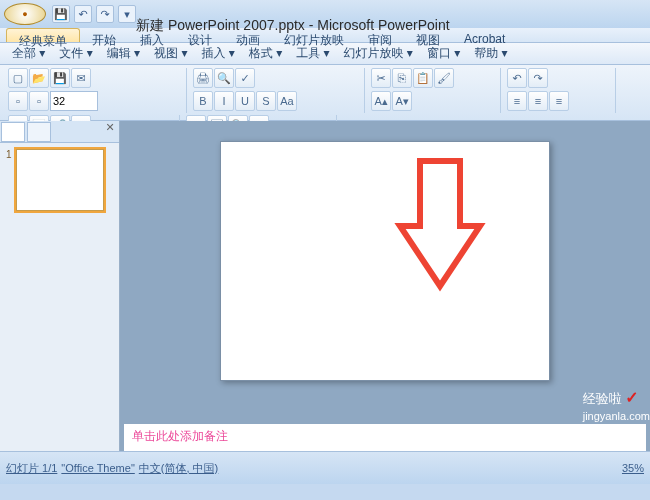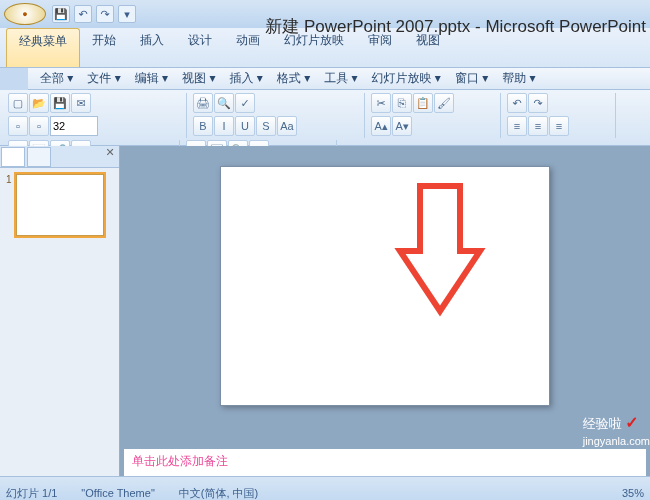--- a/index.html
+++ b/index.html
@@ -1,46 +1,46 @@
 <!DOCTYPE html>
 <html><head>
 <meta charset="utf-8">
 <style>
 * { box-sizing: border-box; margin: 0; padding: 0; font-family: "Microsoft YaHei", Tahoma, sans-serif; }
 body { width: 650px; height: 500px; overflow: hidden; background: #c5d9f0; }
 .titlebar { height: 28px; background: linear-gradient(#d6e5f5,#bcd5ef); display: flex; align-items: center; padding: 0 4px; }
 .office-btn { width: 42px; height: 22px; background: radial-gradient(circle,#fff,#e8d28a); border-radius: 50%; border: 1px solid #b08b2f; display: flex; align-items: center; justify-content: center; font-size: 9px; color:#b05b00; margin-right:6px;}
 .qat { display:flex; gap:4px; }
 .qat-btn { width:18px;height:18px;background:#eaf2fb;border:1px solid #a7c0dd;border-radius:2px;display:flex;align-items:center;justify-content:center;font-size:11px;color:#3b5e8c;}
-.title-text { flex:1; text-align:right; font-size:17px; color:#2b2b2b;margin-top:24px; }
-.ribbon-tabs { height:40px; background:linear-gradient(#e9f1fb,#d7e6f6); border-bottom:1px solid #a7c0dd; display:flex; padding-left:6px;}
+.title-text { flex:1; text-align:left; font-size:14px; color:#2b2b2b;margin-top:24px; }
+.ribbon-tabs { height:15px; background:linear-gradient(#e9f1fb,#d7e6f6); border-bottom:1px solid #a7c0dd; display:flex; padding-left:6px;}
 .tab { padding:4px 12px; font-size:12px; color:#2b4a6f; cursor:pointer;}
 .tab.active { background:linear-gradient(#fff3d6,#ffe6a8); border:1px solid #d6b55e; border-bottom:none; border-radius:3px 3px 0 0;}
-.menubar { height:22px; background:linear-gradient(#f3f7fc,#dde9f7); display:flex; padding:0 6px; align-items:center; gap:2px; border-bottom:1px solid #a7c0dd;margin-left:28px;}
+.menubar { height:22px; background:linear-gradient(#f3f7fc,#dde9f7); display:flex; padding:0 6px; align-items:center; gap:2px; border-bottom:1px solid #a7c0dd;}
 .menu-item { font-size:12px; color:#2b4a6f; padding:2px 6px; cursor:pointer;}
 .toolbar { height:56px; background:linear-gradient(#eef4fb,#d6e5f5); border-bottom:1px solid #a7c0dd; display:flex; padding:3px 4px; gap:2px; flex-wrap:wrap;}
 .tool-group { display:flex; gap:1px; padding:0 4px; border-right:1px solid #b8cee6; flex-wrap:wrap; align-content:flex-start;}
 .tool-btn { width:20px; height:20px; background:linear-gradient(#fefefe,#e3edf7); border:1px solid #b8cee6; border-radius:2px; display:flex; align-items:center; justify-content:center; font-size:11px; color:#4a6a8f; cursor:pointer; margin-bottom:2px;}
 .tool-row { display:flex; gap:1px; width:100%;}
 .font-size-box { width:48px; height:20px; background:#fff; border:1px solid #a7c0dd; font-size:11px; padding:0 2px;}
 .main-area { display:flex; height:330px; background:#a8bdd4;}
 .slide-panel { width:120px; background:#e8eff7; border-right:1px solid #9ab0c8; display:flex; flex-direction:column;}
 .panel-tabs { height:22px; display:flex; background:#d6e5f5; border-bottom:1px solid #a7c0dd;}
 .ptab { width:24px; height:20px; margin:1px; background:#eef4fb; border:1px solid #a7c0dd;}
 .ptab.active { background:#fff;}
 .close-x { margin-left:auto; width:18px; text-align:center; font-size:11px; color:#666; cursor:pointer;}
 .thumbs { flex:1; padding:6px;}
 .thumb-wrap { display:flex; gap:4px;}
 .thumb-num { font-size:10px; color:#7a5a2a;}
 .thumb { width:88px; height:62px; background:#fff; border:1px solid #c79b4a; box-shadow:0 0 0 2px #f0a63e;}
 .canvas-area { flex:1; position:relative; background:#8fa8c2; display:flex; flex-direction:column;}
 .slide-canvas { flex:1; display:flex; justify-content:center; align-items:flex-start; padding:20px;}
 .slide { width:330px; height:240px; background:#fff; border:1px solid #7a8fa6; box-shadow:2px 2px 6px rgba(0,0,0,0.3);}
 .notes-area { height:30px; background:#fff; border-top:3px solid #8fa8c2; margin:0 4px; padding:4px 8px; font-size:12px; color:#ec4899;}
-.statusbar { height:20px; background:linear-gradient(#d6e5f5,#bcd5ef); border-top:1px solid #a7c0dd; display:flex; align-items:center; padding:16px 6px; font-size:11px; color:#3b5e8c; gap:24px;}
+.statusbar { height:20px; background:linear-gradient(#d6e5f5,#bcd5ef); border-top:1px solid #a7c0dd; display:flex; align-items:center; padding:16px 6px; font-size:11px; color:#3b5e8c; gap:4px;text-decoration:underline;}
 .watermark { position:absolute; bottom:28px; right:0; font-size:13px; color:#fff; pointer-events:none;}
 .watermark .chk{color:#d22;font-weight:bold;font-size:16px;}
 svg.arrow-svg{position:absolute;left:270px;top:35px;pointer-events:none;}
 </style>
 </head>
 <body>
 
 <div class="titlebar">
   <div class="office-btn">●</div>
   <div class="qat">
@@ -54,20 +54,21 @@
 
 <div class="ribbon-tabs">
   <div class="tab active">经典菜单</div>
   <div class="tab">开始</div>
   <div class="tab">插入</div>
   <div class="tab">设计</div>
   <div class="tab">动画</div>
   <div class="tab">幻灯片放映</div>
   <div class="tab">审阅</div>
   <div class="tab">视图</div>
+  <div class="tab">Acrobat</div>
 </div>
 
 <div class="menubar">
   <div class="menu-item">全部 ▾</div>
   <div class="menu-item">文件 ▾</div>
   <div class="menu-item">编辑 ▾</div>
   <div class="menu-item">视图 ▾</div>
   <div class="menu-item">插入 ▾</div>
   <div class="menu-item">格式 ▾</div>
   <div class="menu-item">工具 ▾</div>

